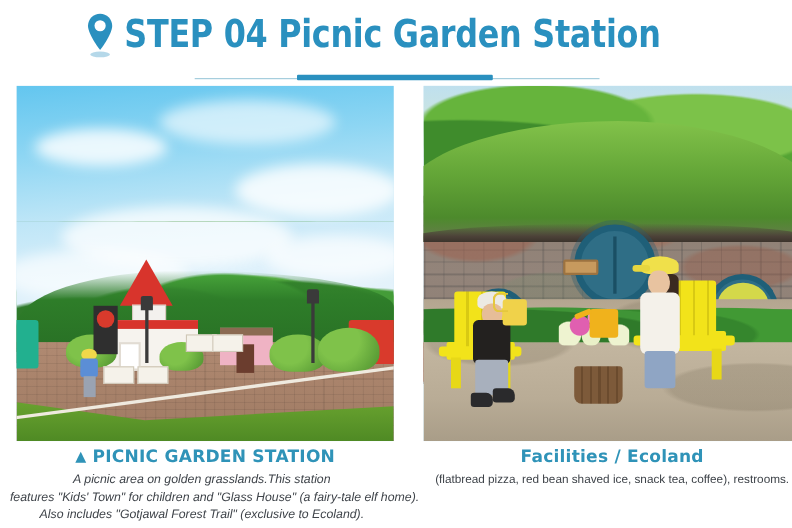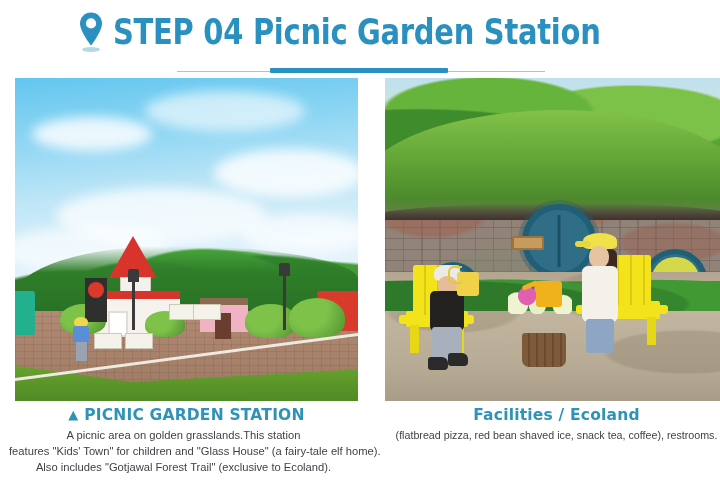--- a/index.html
+++ b/index.html
@@ -426,21 +426,21 @@
     top: -1px;
   }
   .cap-body {
     margin-top: 4px;
     color: #3e4349;
     font-size: 11.2px;
     line-height: 1.42;
     white-space: nowrap;
   }
   .cap-body .ln { display: block; }
-  #left-caption .cap-body .ln { margin-left: -6px; }
+  #left-caption .cap-body .ln { margin-left: -6px; font-style: italic; }
   #right-caption .cap-body { font-size: 10.7px; }
 </style>
 </head>
 <body>
 
 <div id="header">
   <div id="pin-icon">
     <svg viewBox="0 0 28 42" width="28" height="42" aria-hidden="true">
       <ellipse cx="14" cy="38.5" rx="9" ry="2.6" fill="#2a90bf" opacity="0.35"></ellipse>
       <path d="M14 1.5c-6.1 0-11 4.9-11 11 0 8.1 11 22 11 22s11-13.9 11-22c0-6.1-4.9-11-11-11z" fill="#2a90bf"></path>

